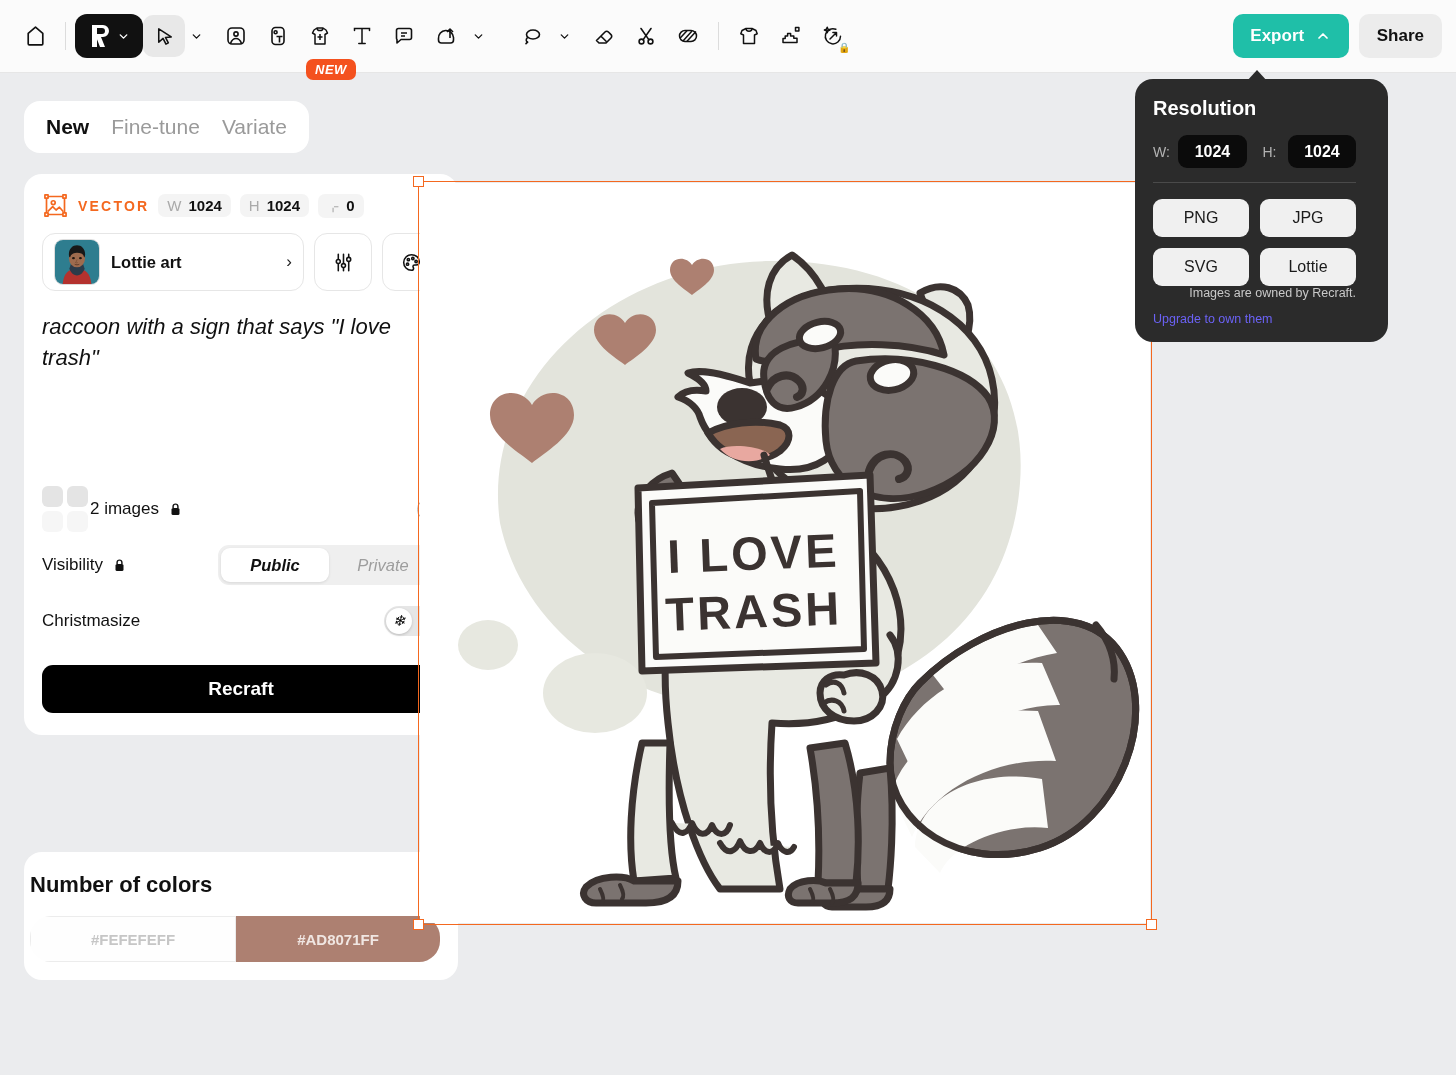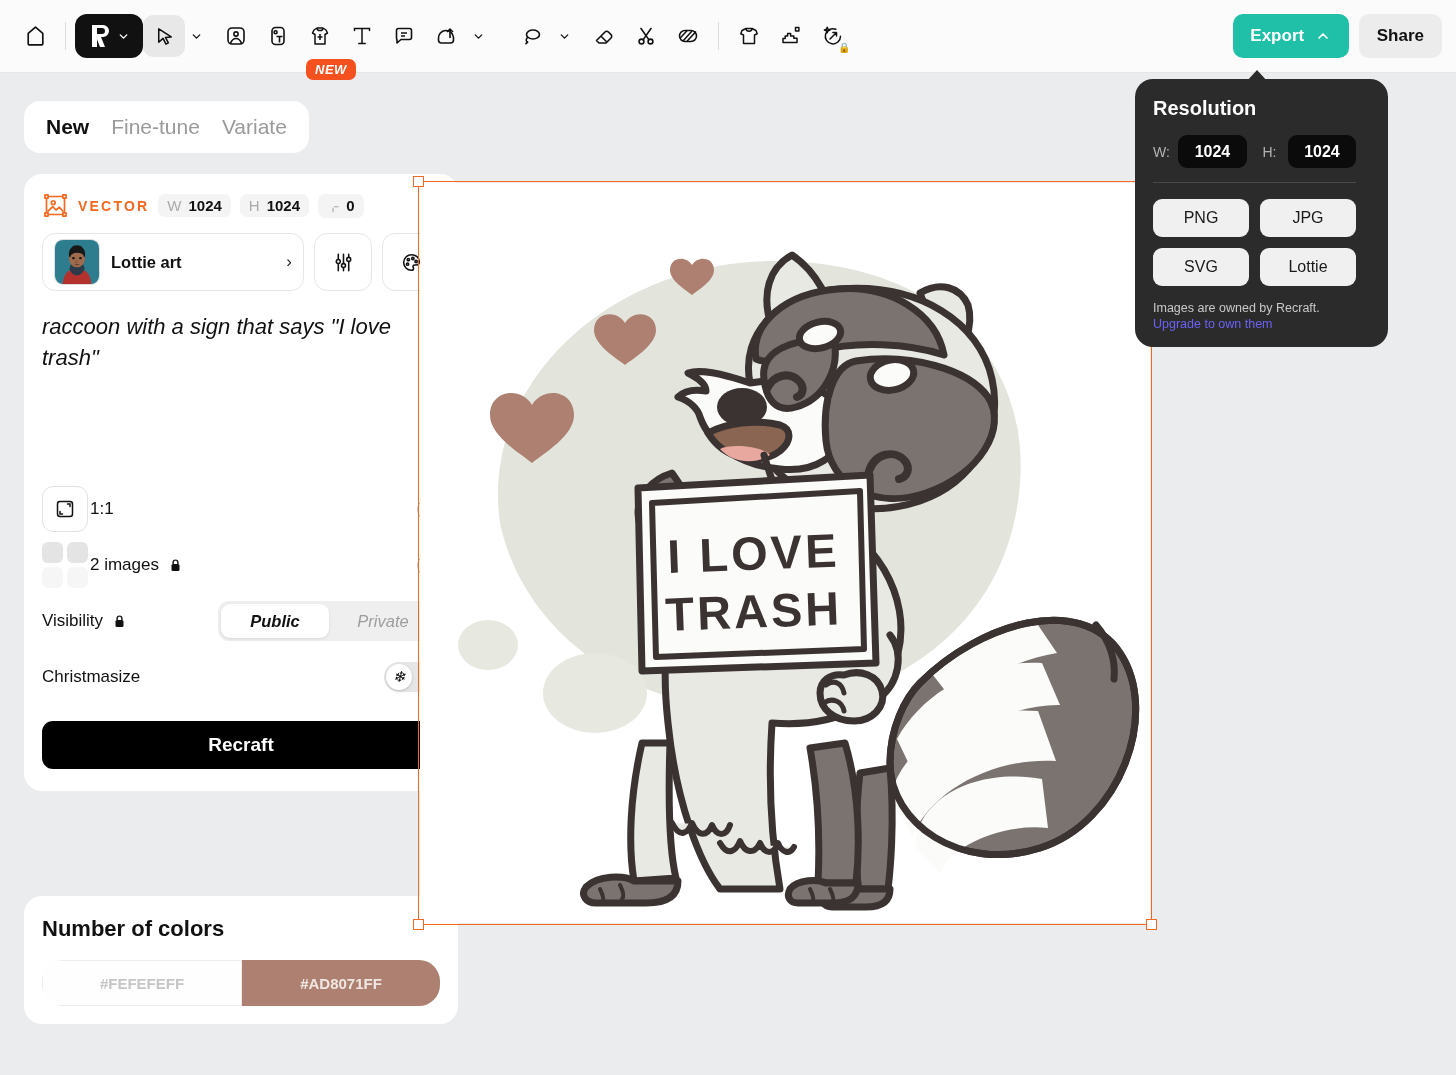--- a/index.html
+++ b/index.html
@@ -102,40 +102,40 @@
     font-size: 16px; font-weight: 600; color: #fff; cursor: text;
   }
   .res-div { height: 1px; background: #4a4a4a; margin: 2px 0 16px 0; }
   .fmt-grid { display: grid; grid-template-columns: 1fr 1fr; gap: 11px; }
   .fmt-btn {
     background: #f0f0f0; color: #1a1a1a;
     border-radius: 9px; height: 38px;
     display: flex; align-items: center; justify-content: center;
     font-size: 16px; cursor: pointer;
   }
-  .res-note { margin-top: 15px; font-size: 12.5px; color: #c9c9c9; }
-  .res-link { font-size: 12.5px; color: #6b62f5; cursor: pointer; margin-top: 2px; }
+  .res-note { font-size: 12.5px; color: #c9c9c9; text-align: right; }
+  .res-link { font-size: 12.5px; color: #6b62f5; cursor: pointer; margin-top: 12px; }
 
   
   .tabs {
     position: absolute; left: 24px; top: 101px;
     background: #fff; border-radius: 16px;
     padding: 14px 22px; display: flex; gap: 22px;
     z-index: 12;
   }
   .tab { font-size: 21px; color: #9a9a9a; cursor: pointer; }
   .tab.sel { color: #111; font-weight: 600; }
 
   .panel {
     position: absolute; left: 24px;
     background: #fff; border-radius: 18px;
     width: 434px;
   }
   .panel-main { top: 174px; padding: 18px 18px 22px 18px; }
-  .panel-colors { top: 896px; padding: 20px 18px 18px 18px; }
+  .panel-colors { top: 852px; padding: 20px 18px 18px 6px; }
 
   .vector-row { display: flex; align-items: center; gap: 9px; margin-bottom: 14px; }
   .vector-tag {
     color: #f4681f; font-size: 14px; font-weight: 700; letter-spacing: 2.2px;
   }
   .dim {
     display: flex; align-items: center; gap: 7px;
     background: #f4f4f4; border-radius: 7px; padding: 3px 9px; cursor: text;
   }
   .dim .k { color: #aaa; font-size: 15px; }
@@ -496,34 +496,20 @@
         <circle cx="9" cy="9.3" r="1.1"></circle>
         <circle cx="13.3" cy="8.2" r="1.1"></circle>
         <circle cx="16.4" cy="11" r="1.1"></circle>
         <circle cx="8.2" cy="13.6" r="1.1"></circle>
       </svg>
     </div>
   </div>
 
   <div class="prompt">raccoon with a sign that says "I love trash"</div>
 
-  <div class="opt-row">
-    <div class="opt-icon">
-      <div class="ratio-box">
-        <svg width="24" height="24" viewBox="0 0 24 24" fill="none" stroke="#111" stroke-width="1.5" stroke-linecap="round">
-          <rect x="4.5" y="4.5" width="15" height="15" rx="2.5"></rect>
-          <path d="M14.5 7H17v2.5M9.5 17H7v-2.5"></path>
-        </svg>
-      </div>
-    </div>
-    <div class="opt-label">1:1</div>
-    <div class="opt-right">
-      <div class="radio"></div>
-    </div>
-  </div>
 
   <div class="opt-row">
     <div class="opt-icon">
       <div class="grid4">
         <i class="on"></i>
           <i class="on"></i>
           <i class="off"></i>
           <i class="off"></i>
       </div>
     </div>

